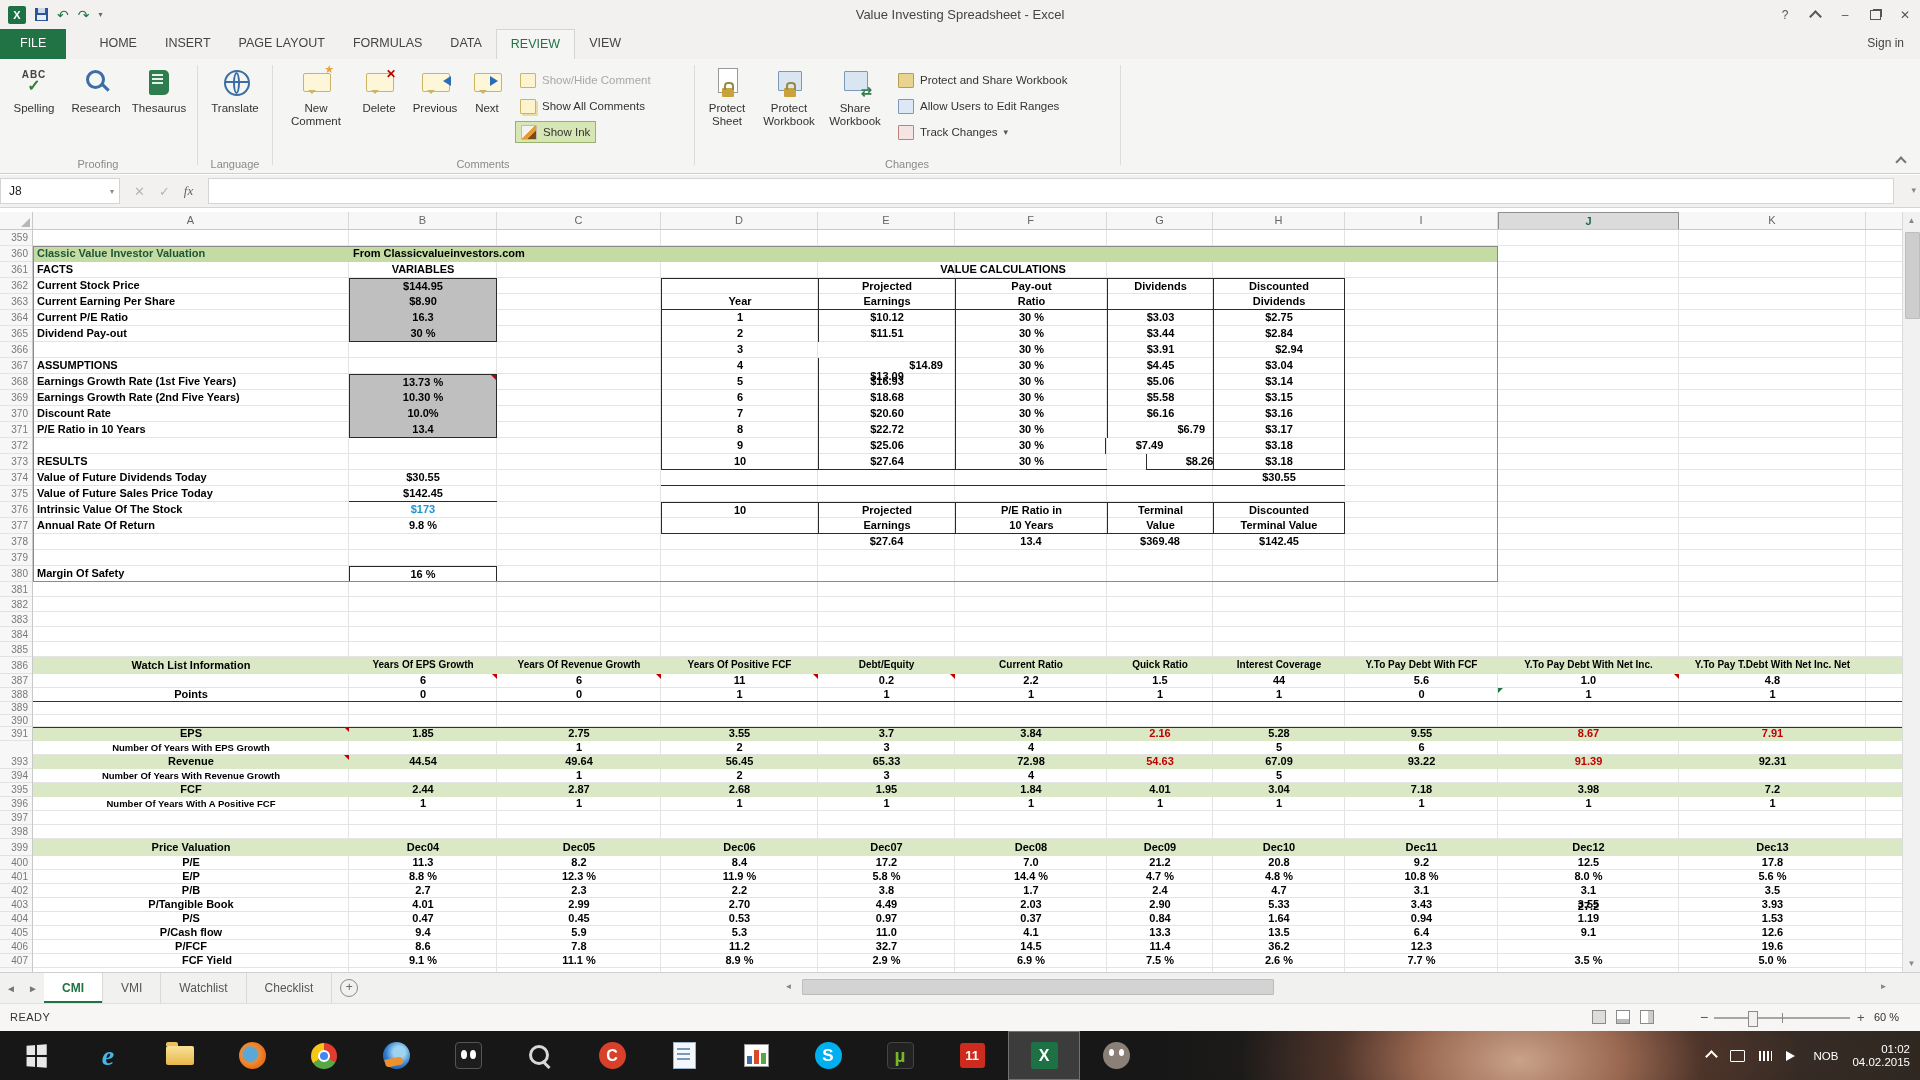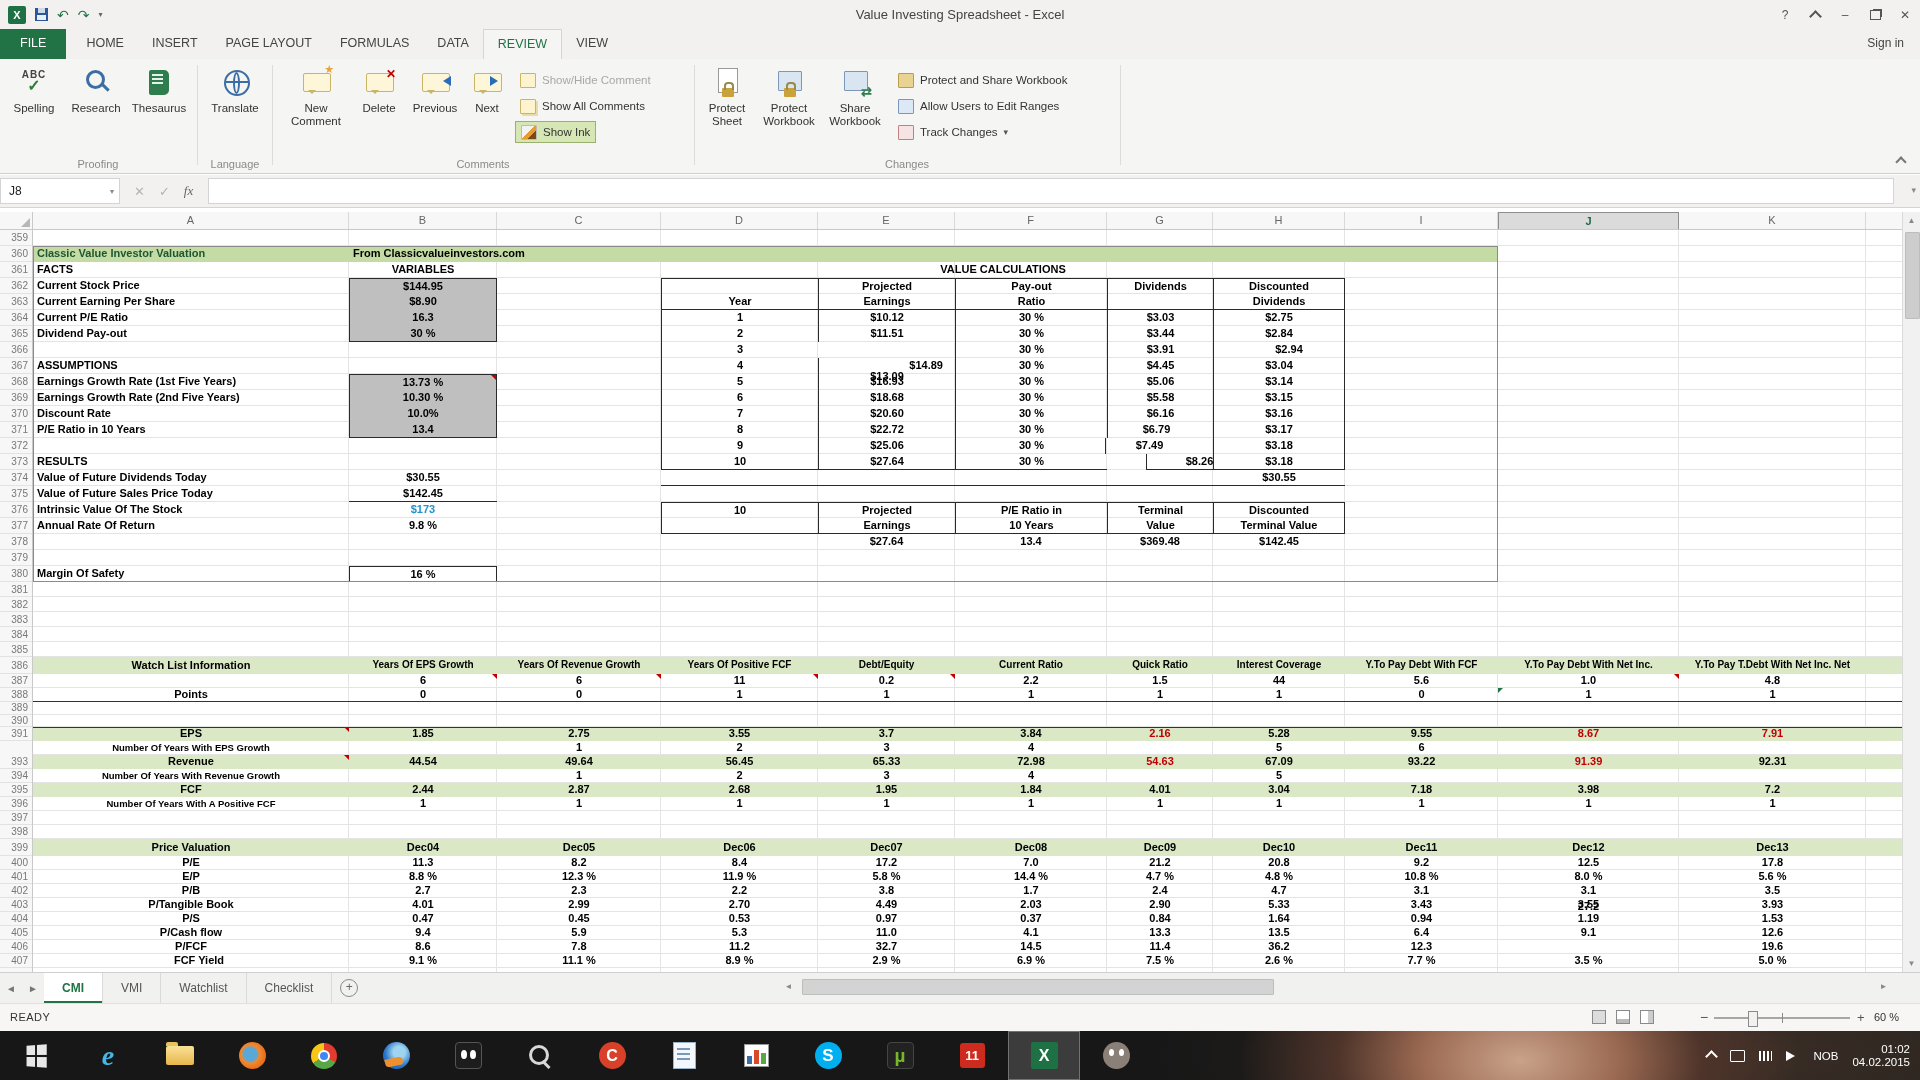--- a/index.html
+++ b/index.html
@@ -18,21 +18,21 @@
   .qi-dd{font-size:8px;color:#666;}
   .tb-title{position:absolute;left:0;right:0;text-align:center;font-size:13px;color:#444;pointer-events:none;}
   .win-controls{margin-left:auto;display:flex;height:100%;z-index:2;}
   .wc{width:30px;height:100%;display:flex;align-items:center;justify-content:center;color:#555;font-size:12px;}
   .wc-restore i{display:block;width:9px;height:8px;border:1px solid #555;background:#f2f1ef;box-shadow:2px -2px 0 -1px #555;}
   .chev-up{display:inline-block;width:7px;height:7px;border-left:2px solid #555;border-top:2px solid #555;transform:rotate(45deg);margin-top:3px;}
 
   
   .tabrow{position:absolute;top:29px;left:0;width:100%;height:30px;background:#f2f1ef;display:flex;align-items:stretch;}
   .tab{padding:7px 14px 0 14px;font-size:12.5px;color:#444;}
-  .tab.file{background:#217346;color:#fff;padding:7px 20px 0 20px;margin-right:6px;}
+  .tab.file{background:#217346;color:#fff;padding:7px 20px 0 20px;margin-right:19px;}
   .tab.active{background:#f5f5f3;color:#217346;border:1px solid #d5d5d5;border-bottom:none;}
   .signin{margin-left:auto;padding:7px 16px 0 0;font-size:12px;color:#444;}
 
   
   .ribbon{position:absolute;top:59px;left:0;width:100%;height:115px;background:#f5f5f3;border-bottom:1px solid #cfcfcf;box-sizing:border-box;}
   .rgroup{position:absolute;top:0;height:114px;}
   .glabel{position:absolute;bottom:3px;left:0;right:0;text-align:center;font-size:11px;color:#8a8a8a;}
   .gsep{position:absolute;top:6px;height:100px;width:1px;background:#dddcda;}
   .bigbtn{position:absolute;top:3px;height:90px;text-align:center;font-size:11.5px;color:#333;border-radius:2px;}
   .bico{margin:5px auto 3px;width:34px;height:32px;position:relative;}
@@ -511,21 +511,21 @@
       <div class="cell al-c" style="left: 785px; top: 176px; width: 137px; height: 16px; line-height: 15px; border-left: 1px solid rgb(42, 42, 42);">$20.60</div>
       <div class="cell al-c" style="left: 922px; top: 176px; width: 152px; height: 16px; line-height: 15px; border-left: 1px solid rgb(42, 42, 42);">30 %</div>
       <div class="cell al-c" style="left: 1074px; top: 176px; width: 106px; height: 16px; line-height: 15px; border-left: 1px solid rgb(42, 42, 42);">$6.16</div>
       <div class="cell al-c" style="left: 1180px; top: 176px; width: 132px; height: 16px; line-height: 15px; border-left: 1px solid rgb(42, 42, 42); border-right: 1px solid rgb(42, 42, 42);">$3.16</div>
       <div class="hline" style="top: 207px;"></div>
       <div class="cell al-l" style="left: 0px; top: 192px; width: 316px; height: 16px; line-height: 15px;">P/E Ratio in 10 Years</div>
       <div class="cell al-c" style="left: 316px; top: 192px; width: 148px; height: 16px; line-height: 15px; background: rgb(191, 191, 191); border-left: 1px solid rgb(42, 42, 42); border-right: 1px solid rgb(42, 42, 42); border-bottom: 1px solid rgb(42, 42, 42);">13.4</div>
       <div class="cell al-c" style="left: 628px; top: 192px; width: 157px; height: 16px; line-height: 15px; border-left: 1px solid rgb(42, 42, 42);">8</div>
       <div class="cell al-c" style="left: 785px; top: 192px; width: 137px; height: 16px; line-height: 15px; border-left: 1px solid rgb(42, 42, 42);">$22.72</div>
       <div class="cell al-c" style="left: 922px; top: 192px; width: 152px; height: 16px; line-height: 15px; border-left: 1px solid rgb(42, 42, 42);">30 %</div>
-      <div class="cell al-c" style="left: 1074px; top: 192px; width: 98px; height: 16px; line-height: 15px; border-left: 1px solid rgb(42, 42, 42);">$6.79</div>
+      <div class="cell al-c" style="left: 1074px; top: 192px; width: 98px; height: 16px; line-height: 15px; border-left: 1px solid rgb(42, 42, 42); text-align: right;">$6.79</div>
       <div class="cell al-c" style="left: 1180px; top: 192px; width: 132px; height: 16px; line-height: 15px; border-left: 1px solid rgb(42, 42, 42); border-right: 1px solid rgb(42, 42, 42);">$3.17</div>
       <div class="hline" style="top: 223px;"></div>
       <div class="cell al-c" style="left: 628px; top: 208px; width: 157px; height: 16px; line-height: 15px; border-left: 1px solid rgb(42, 42, 42);">9</div>
       <div class="cell al-c" style="left: 785px; top: 208px; width: 137px; height: 16px; line-height: 15px; border-left: 1px solid rgb(42, 42, 42);">$25.06</div>
       <div class="cell al-c" style="left: 922px; top: 208px; width: 152px; height: 16px; line-height: 15px; border-left: 1px solid rgb(42, 42, 42);">30 %</div>
       <div class="cell al-c" style="left: 1072px; top: 208px; width: 88px; height: 16px; line-height: 15px; border-left: 1px solid rgb(42, 42, 42);">$7.49</div>
       <div class="cell al-c" style="left: 1180px; top: 208px; width: 132px; height: 16px; line-height: 15px; border-left: 1px solid rgb(42, 42, 42); border-right: 1px solid rgb(42, 42, 42);">$3.18</div>
       <div class="hline" style="top: 239px;"></div>
       <div class="cell al-l" style="left: 0px; top: 224px; width: 316px; height: 16px; line-height: 15px;">RESULTS</div>
       <div class="cell al-c" style="left: 628px; top: 224px; width: 157px; height: 16px; line-height: 15px; border-left: 1px solid rgb(42, 42, 42); border-bottom: 1px solid rgb(42, 42, 42);">10</div>
@@ -772,21 +772,21 @@
       <div class="cell al-c" style="left: 464px; top: 710px; width: 164px; height: 14px; line-height: 13px;">7.8</div>
       <div class="cell al-c" style="left: 628px; top: 710px; width: 157px; height: 14px; line-height: 13px;">11.2</div>
       <div class="cell al-c" style="left: 785px; top: 710px; width: 137px; height: 14px; line-height: 13px;">32.7</div>
       <div class="cell al-c" style="left: 922px; top: 710px; width: 152px; height: 14px; line-height: 13px;">14.5</div>
       <div class="cell al-c" style="left: 1074px; top: 710px; width: 106px; height: 14px; line-height: 13px;">11.4</div>
       <div class="cell al-c" style="left: 1180px; top: 710px; width: 132px; height: 14px; line-height: 13px;">36.2</div>
       <div class="cell al-c" style="left: 1312px; top: 710px; width: 153px; height: 14px; line-height: 13px;">12.3</div>
       <div class="cell al-c" style="left: 1465px; top: 670px; width: 181px; height: 14px; line-height: 13px;">27.2</div>
       <div class="cell al-c" style="left: 1646px; top: 710px; width: 187px; height: 14px; line-height: 13px;">19.6</div>
       <div class="hline" style="top: 737px;"></div>
-      <div class="cell al-c" style="left: 8px; top: 724px; width: 316px; height: 14px; line-height: 13px;">FCF Yield</div>
+      <div class="cell al-c" style="left: 16px; top: 724px; width: 316px; height: 14px; line-height: 13px;">FCF Yield</div>
       <div class="cell al-c" style="left: 316px; top: 724px; width: 148px; height: 14px; line-height: 13px;">9.1 %</div>
       <div class="cell al-c" style="left: 464px; top: 724px; width: 164px; height: 14px; line-height: 13px;">11.1 %</div>
       <div class="cell al-c" style="left: 628px; top: 724px; width: 157px; height: 14px; line-height: 13px;">8.9 %</div>
       <div class="cell al-c" style="left: 785px; top: 724px; width: 137px; height: 14px; line-height: 13px;">2.9 %</div>
       <div class="cell al-c" style="left: 922px; top: 724px; width: 152px; height: 14px; line-height: 13px;">6.9 %</div>
       <div class="cell al-c" style="left: 1074px; top: 724px; width: 106px; height: 14px; line-height: 13px;">7.5 %</div>
       <div class="cell al-c" style="left: 1180px; top: 724px; width: 132px; height: 14px; line-height: 13px;">2.6 %</div>
       <div class="cell al-c" style="left: 1312px; top: 724px; width: 153px; height: 14px; line-height: 13px;">7.7 %</div>
       <div class="cell al-c" style="left: 1465px; top: 724px; width: 181px; height: 14px; line-height: 13px;">3.5 %</div>
       <div class="cell al-c" style="left: 1646px; top: 724px; width: 187px; height: 14px; line-height: 13px;">5.0 %</div>

